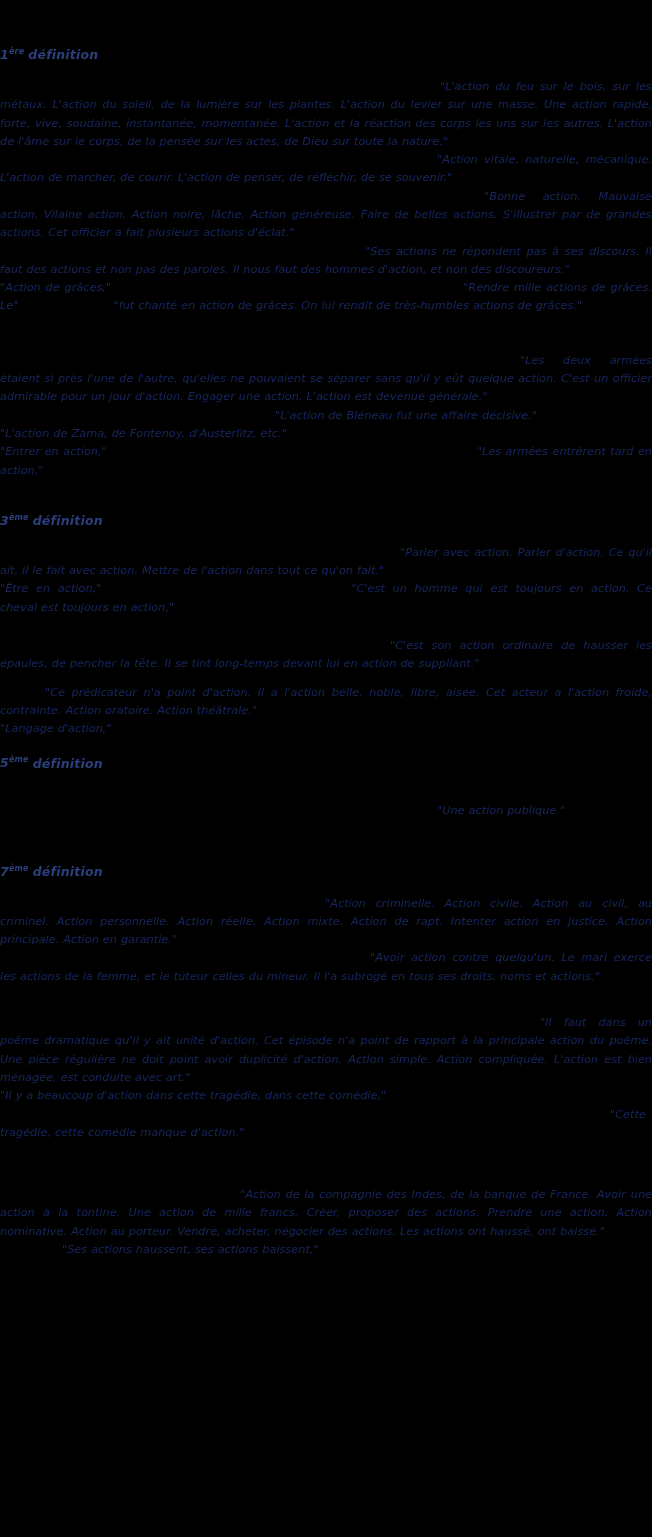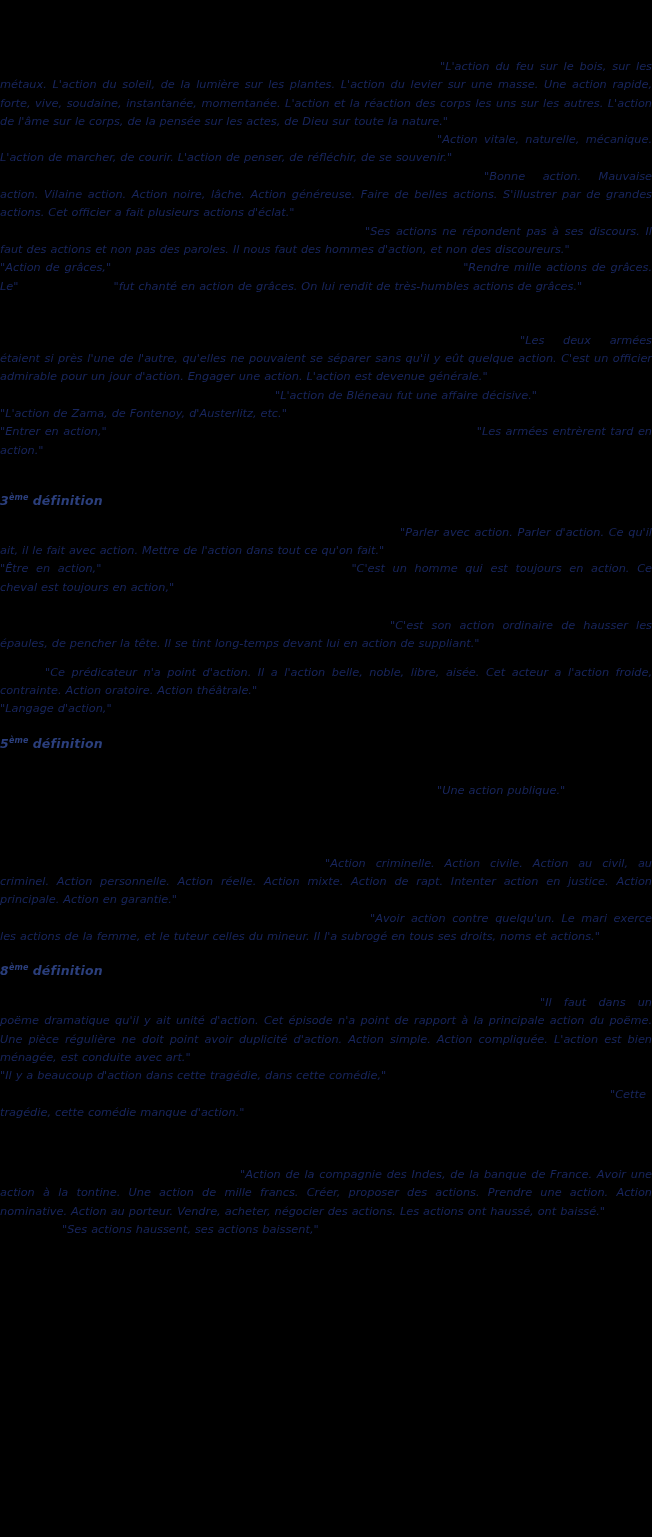--- a/index.html
+++ b/index.html
@@ -77,20 +77,23 @@
   .gap-xl { height: 34px; }
   .top-space { height: 48px; }
 </style>
 </head>
 <body>
 
 <div class="page">
   <div class="top-space"></div>
 
   <div class="section">
+    <div class="def-heading">
+      <span class="ord">1</span><span class="sup">ère</span><span class="word">définition</span>
+    </div>
     <div class="gap-s"></div>
     <p class="body-text indent-a">"L'action du feu sur le bois, sur les métaux. L'action du soleil, de la lumière sur les plantes. L'action du levier sur une masse. Une action rapide, forte, vive, soudaine, instantanée, momentanée. L'action et la réaction des corps les uns sur les autres. L'action de l'âme sur le corps, de la pensée sur les actes, de Dieu sur toute la nature."</p>
     <p class="body-text indent-b">"Action vitale, naturelle, mécanique. L'action de marcher, de courir. L'action de penser, de réfléchir, de se souvenir."</p>
     <p class="body-text indent-c">"Bonne action. Mauvaise action. Vilaine action. Action noire, lâche. Action généreuse. Faire de belles actions. S'illustrer par de grandes actions. Cet officier a fait plusieurs actions d'éclat."</p>
     <p class="body-text indent-d">"Ses actions ne répondent pas à ses discours. Il faut des actions et non pas des paroles. Il nous faut des hommes d'action, et non des discoureurs."</p>
     <p class="body-text indent-e"><span>"Action de grâces,"</span><span style="display:inline-block;width:352px"></span><span>"Rendre mille actions de grâces. Le"</span><span style="display:inline-block;width:95px"></span><span>"fut chanté en action de grâces. On lui rendit de très-humbles actions de grâces."</span></p>
   </div>
 
   <div class="gap-l"></div>
 
@@ -132,31 +135,31 @@
     <div class="gap-l"></div>
     <p class="body-text indent-k">"Une action publique."</p>
   </div>
 
   <div class="gap-xl"></div>
 
 
   <div class="gap-s"></div>
 
   <div class="section">
+    <div class="def-heading">
+      <span class="ord">7</span><span class="sup">ème</span><span class="word">définition</span>
+    </div>
     <div class="gap-s"></div>
     <p class="body-text indent-m">"Action criminelle. Action civile. Action au civil, au criminel. Action personnelle. Action réelle. Action mixte. Action de rapt. Intenter action en justice. Action principale. Action en garantie."</p>
     <p class="body-text indent-n">"Avoir action contre quelqu'un. Le mari exerce les actions de la femme, et le tuteur celles du mineur. Il l'a subrogé en tous ses droits, noms et actions."</p>
   </div>
 
   <div class="gap-m"></div>
 
   <div class="section">
-    <div class="def-heading">
-      <span class="ord">8</span><span class="sup">ème</span><span class="word">définition</span>
-    </div>
     <div class="gap-s"></div>
     <p class="body-text indent-o">"Il faut dans un poëme dramatique qu'il y ait unité d'action. Cet épisode n'a point de rapport à la principale action du poëme. Une pièce régulière ne doit point avoir duplicité d'action. Action simple. Action compliquée. L'action est bien ménagée, est conduite avec art."</p>
     <p class="body-text indent-e">"Il y a beaucoup d'action dans cette tragédie, dans cette comédie,"</p>
     <p class="body-text indent-p">"Cette tragédie, cette comédie manque d'action."</p>
   </div>
 
   <div class="gap-s"></div>
 
   <div class="section">
     <div class="gap-xl"></div>

